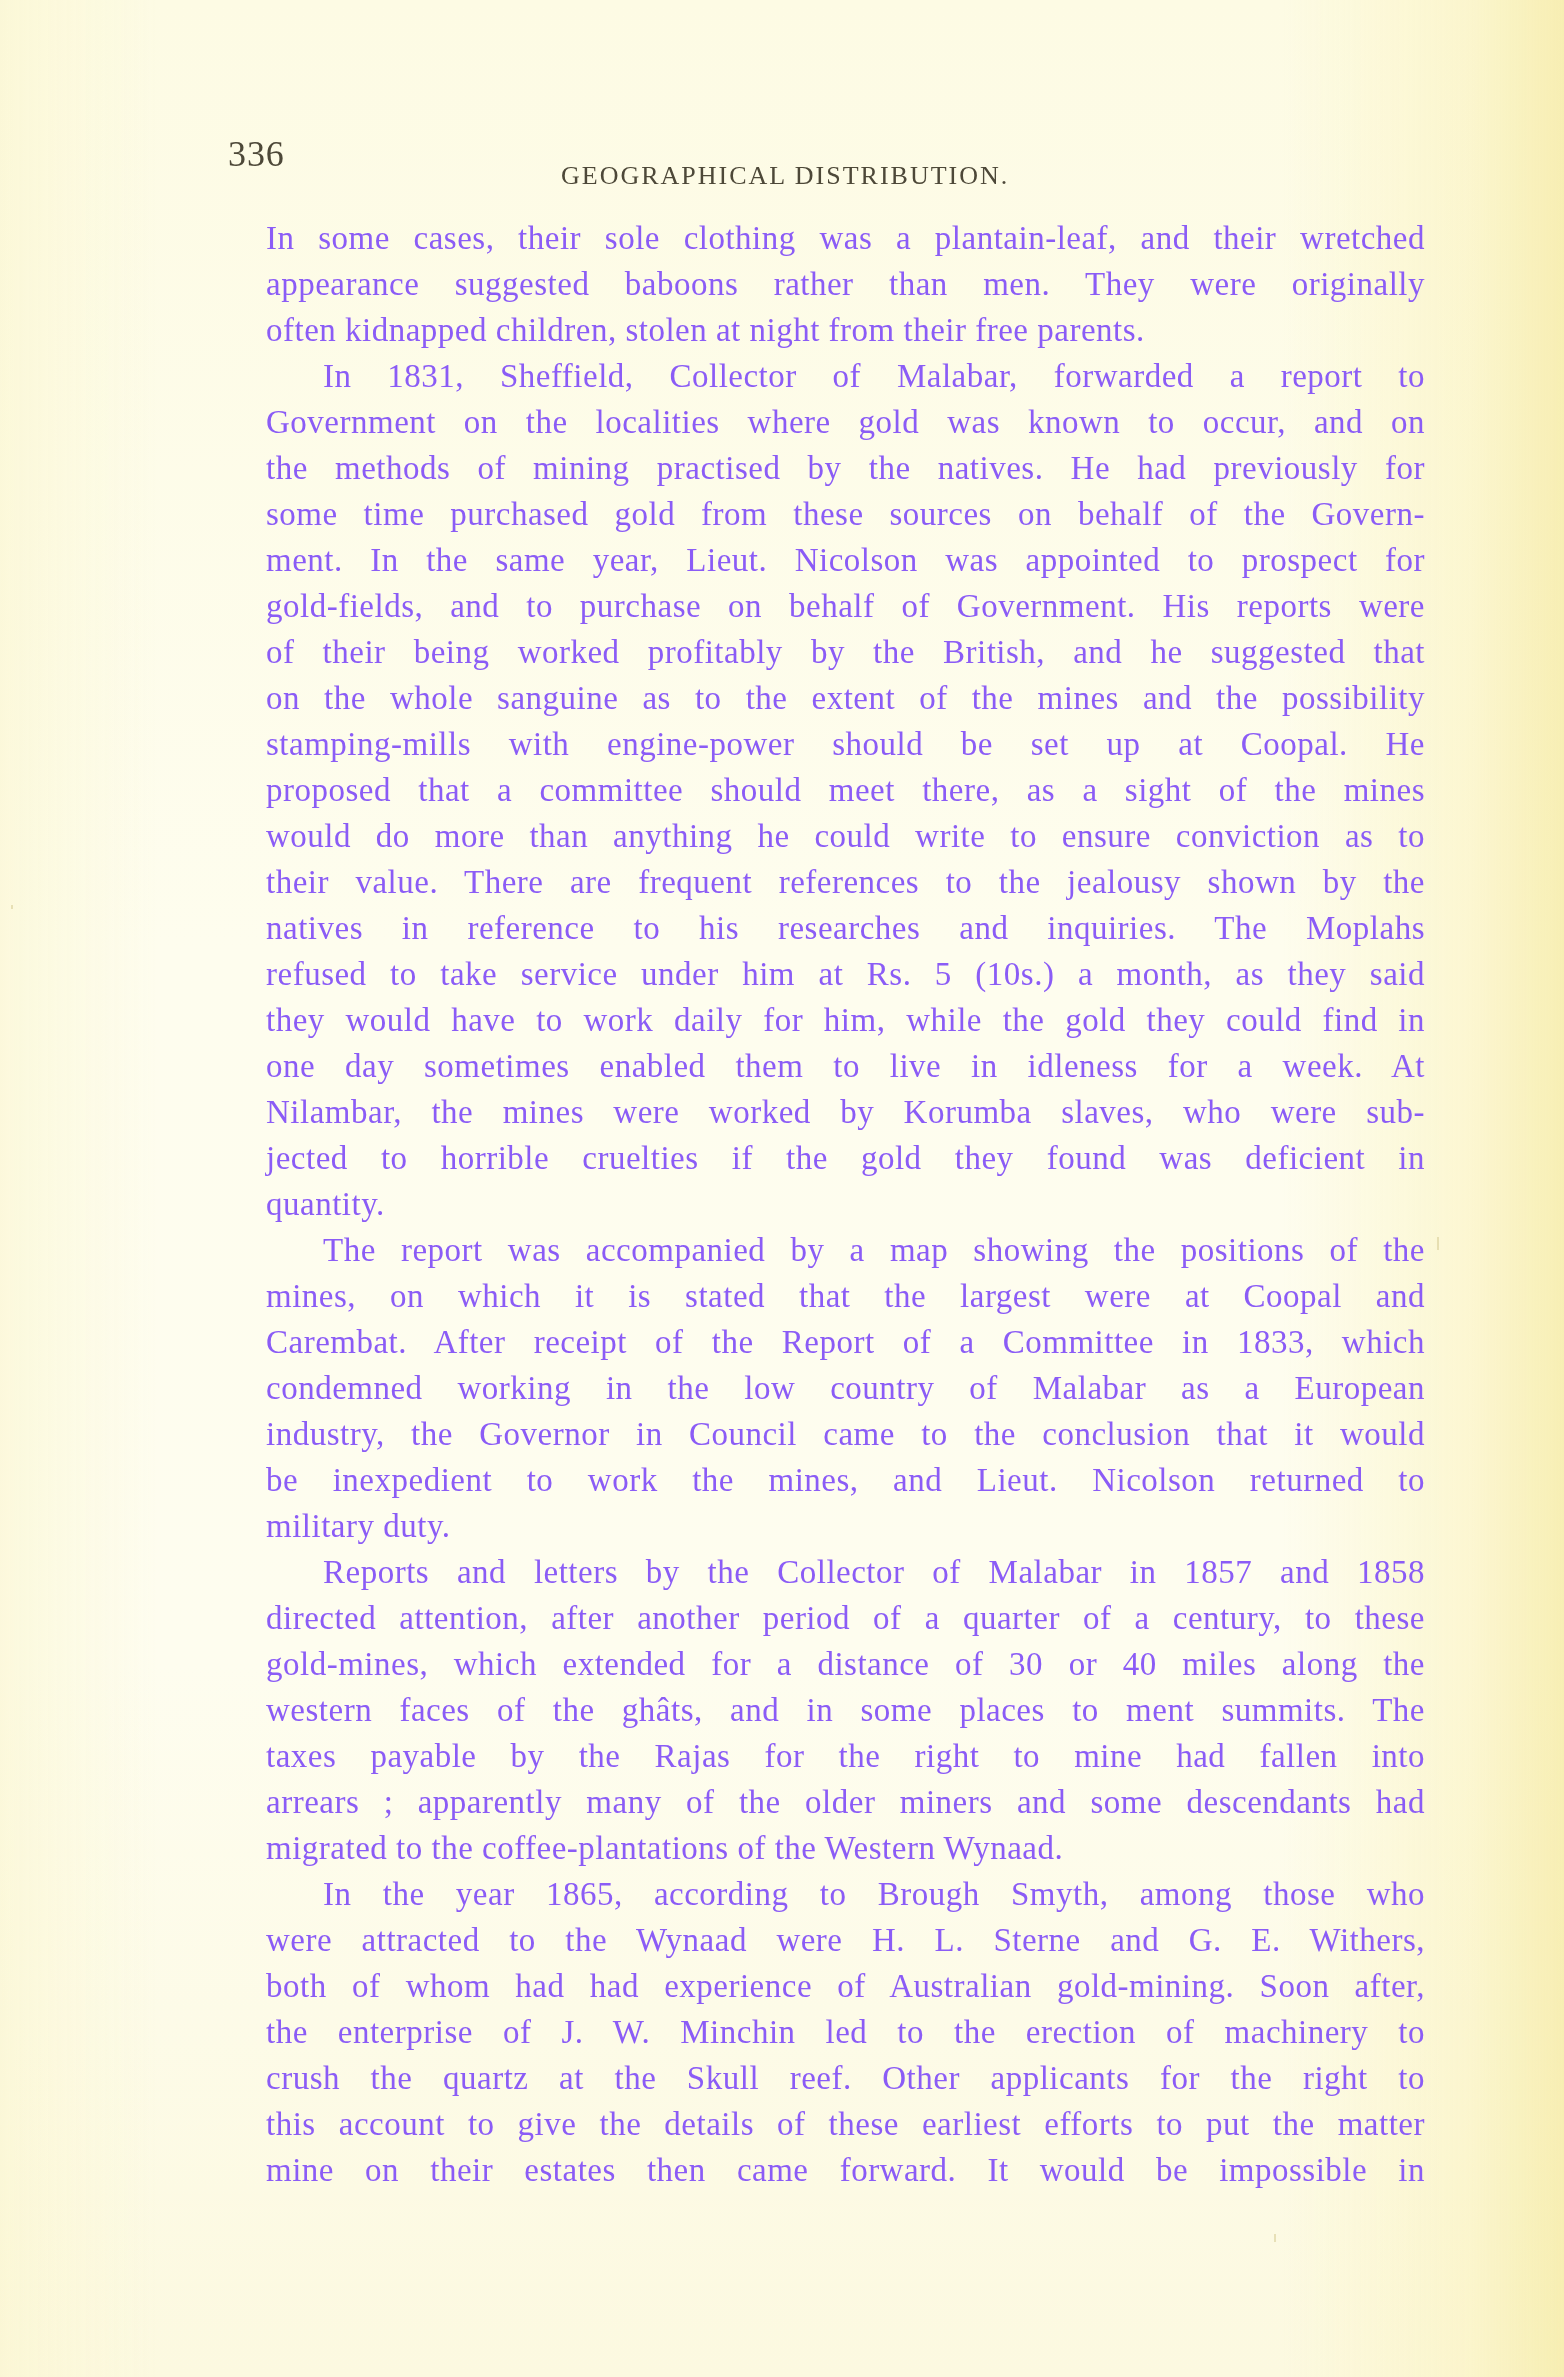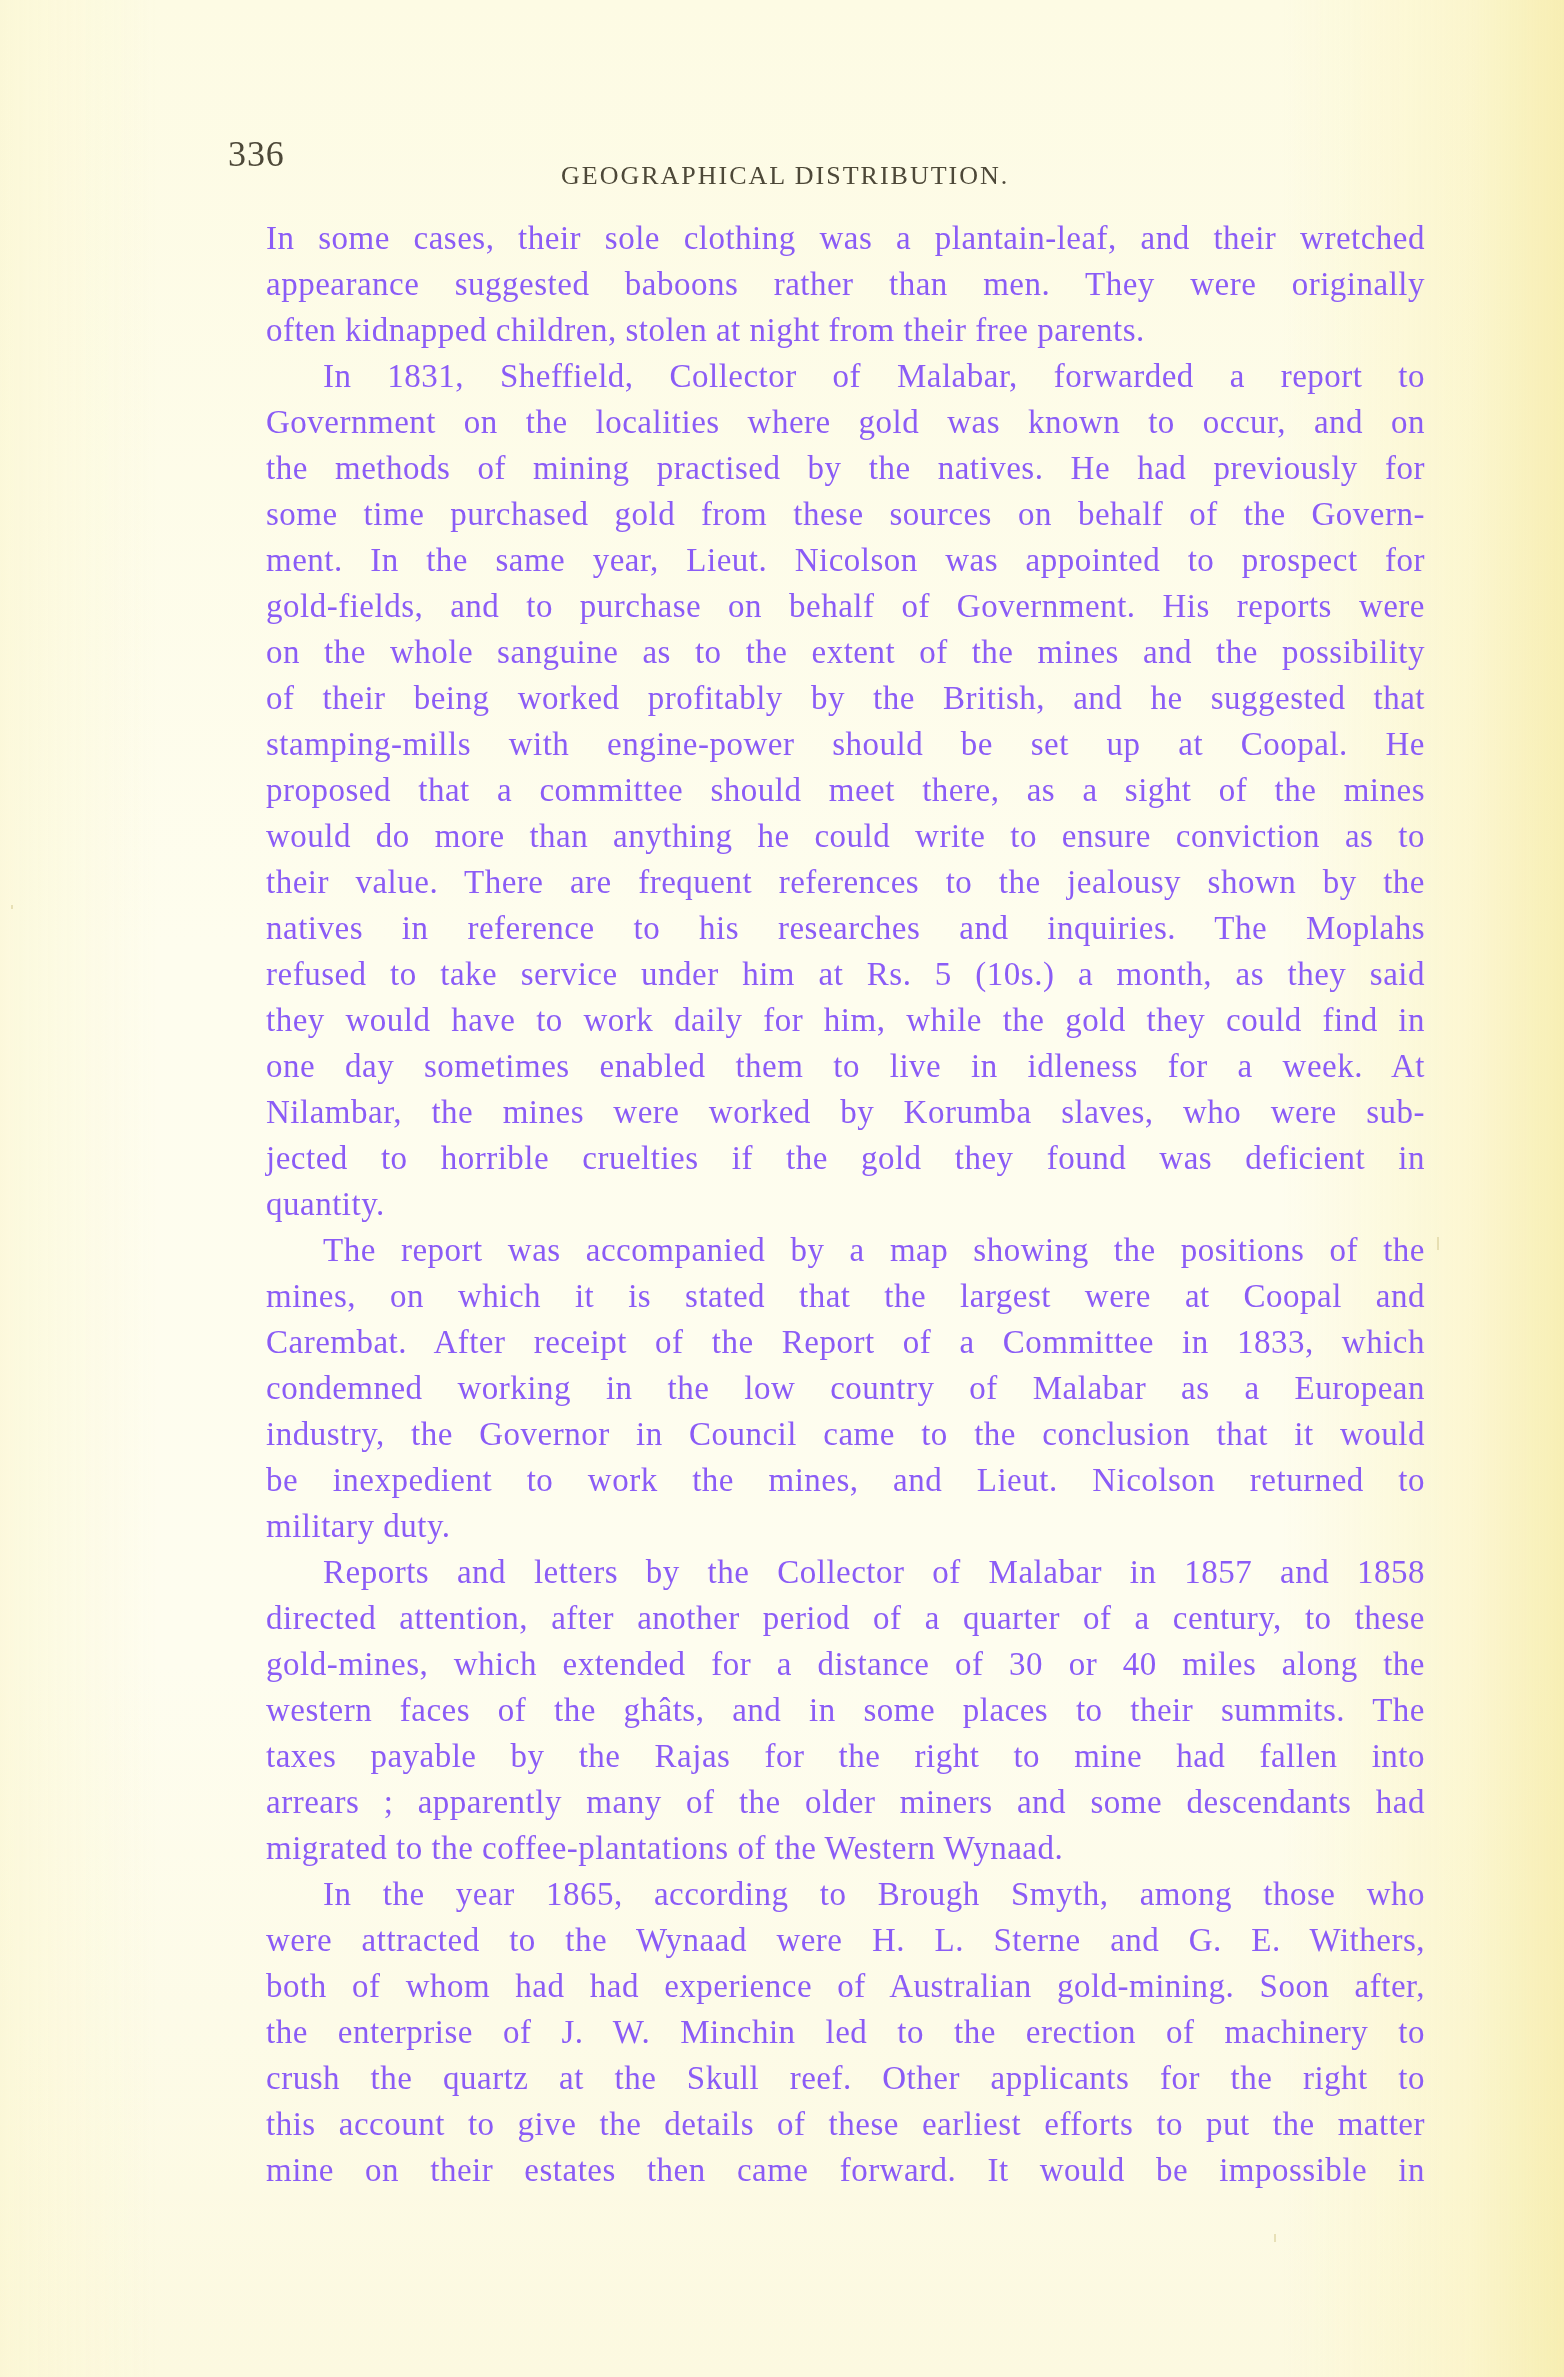--- a/index.html
+++ b/index.html
@@ -100,22 +100,22 @@
       <span class="line last">often kidnapped children, stolen at night from their free parents.</span>
     </div>
 
     <div>
       <span class="line indent">In 1831, Sheffield, Collector of Malabar, forwarded a report to</span>
       <span class="line">Government on the localities where gold was known to occur, and on</span>
       <span class="line">the methods of mining practised by the natives.  He had previously for</span>
       <span class="line">some time purchased gold from these sources on behalf of the Govern-</span>
       <span class="line">ment.  In the same year, Lieut. Nicolson was appointed to prospect for</span>
       <span class="line">gold-fields, and to purchase on behalf of Government.  His reports were</span>
+      <span class="line">of their being worked profitably by the British, and he suggested that</span>
       <span class="line">on the whole sanguine as to the extent of the mines and the possibility</span>
-      <span class="line">of their being worked profitably by the British, and he suggested that</span>
       <span class="line">stamping-mills with engine-power should be set up at Coopal.  He</span>
       <span class="line">proposed that a committee should meet there, as a sight of the mines</span>
       <span class="line">would do more than anything he could write to ensure conviction as to</span>
       <span class="line">their value.  There are frequent references to the jealousy shown by the</span>
       <span class="line">natives in reference to his researches and inquiries.  The Moplahs</span>
       <span class="line">refused to take service under him at Rs. 5 (10s.) a month, as they said</span>
       <span class="line">they would have to work daily for him, while the gold they could find in</span>
       <span class="line">one day sometimes enabled them to live in idleness for a week.  At</span>
       <span class="line">Nilambar, the mines were worked by Korumba slaves, who were sub-</span>
       <span class="line">jected to horrible cruelties if the gold they found was deficient in</span>
@@ -129,21 +129,21 @@
       <span class="line">condemned working in the low country of Malabar as a European</span>
       <span class="line">industry, the Governor in Council came to the conclusion that it would</span>
       <span class="line">be inexpedient to work the mines, and Lieut. Nicolson returned to</span>
       <span class="line last">military duty.</span>
     </div>
 
     <div>
       <span class="line indent">Reports and letters by the Collector of Malabar in 1857 and 1858</span>
       <span class="line">directed attention, after another period of a quarter of a century, to these</span>
       <span class="line">gold-mines, which extended for a distance of 30 or 40 miles along the</span>
-      <span class="line">western faces of the ghâts, and in some places to their summits.  The</span>
+      <span class="line">western faces of the ghâts, and in some places to ment summits.  The</span>
       <span class="line">taxes payable by the Rajas for the right to mine had fallen into</span>
       <span class="line">arrears ; apparently many of the older miners and some descendants had</span>
       <span class="line last">migrated to the coffee-plantations of the Western Wynaad.</span>
     </div>
 
     <div>
       <span class="line indent">In the year 1865, according to Brough Smyth, among those who</span>
       <span class="line">were attracted to the Wynaad were H. L. Sterne and G. E. Withers,</span>
       <span class="line">both of whom had had experience of Australian gold-mining.  Soon after,</span>
       <span class="line">the enterprise of J. W. Minchin led to the erection of machinery to</span>

